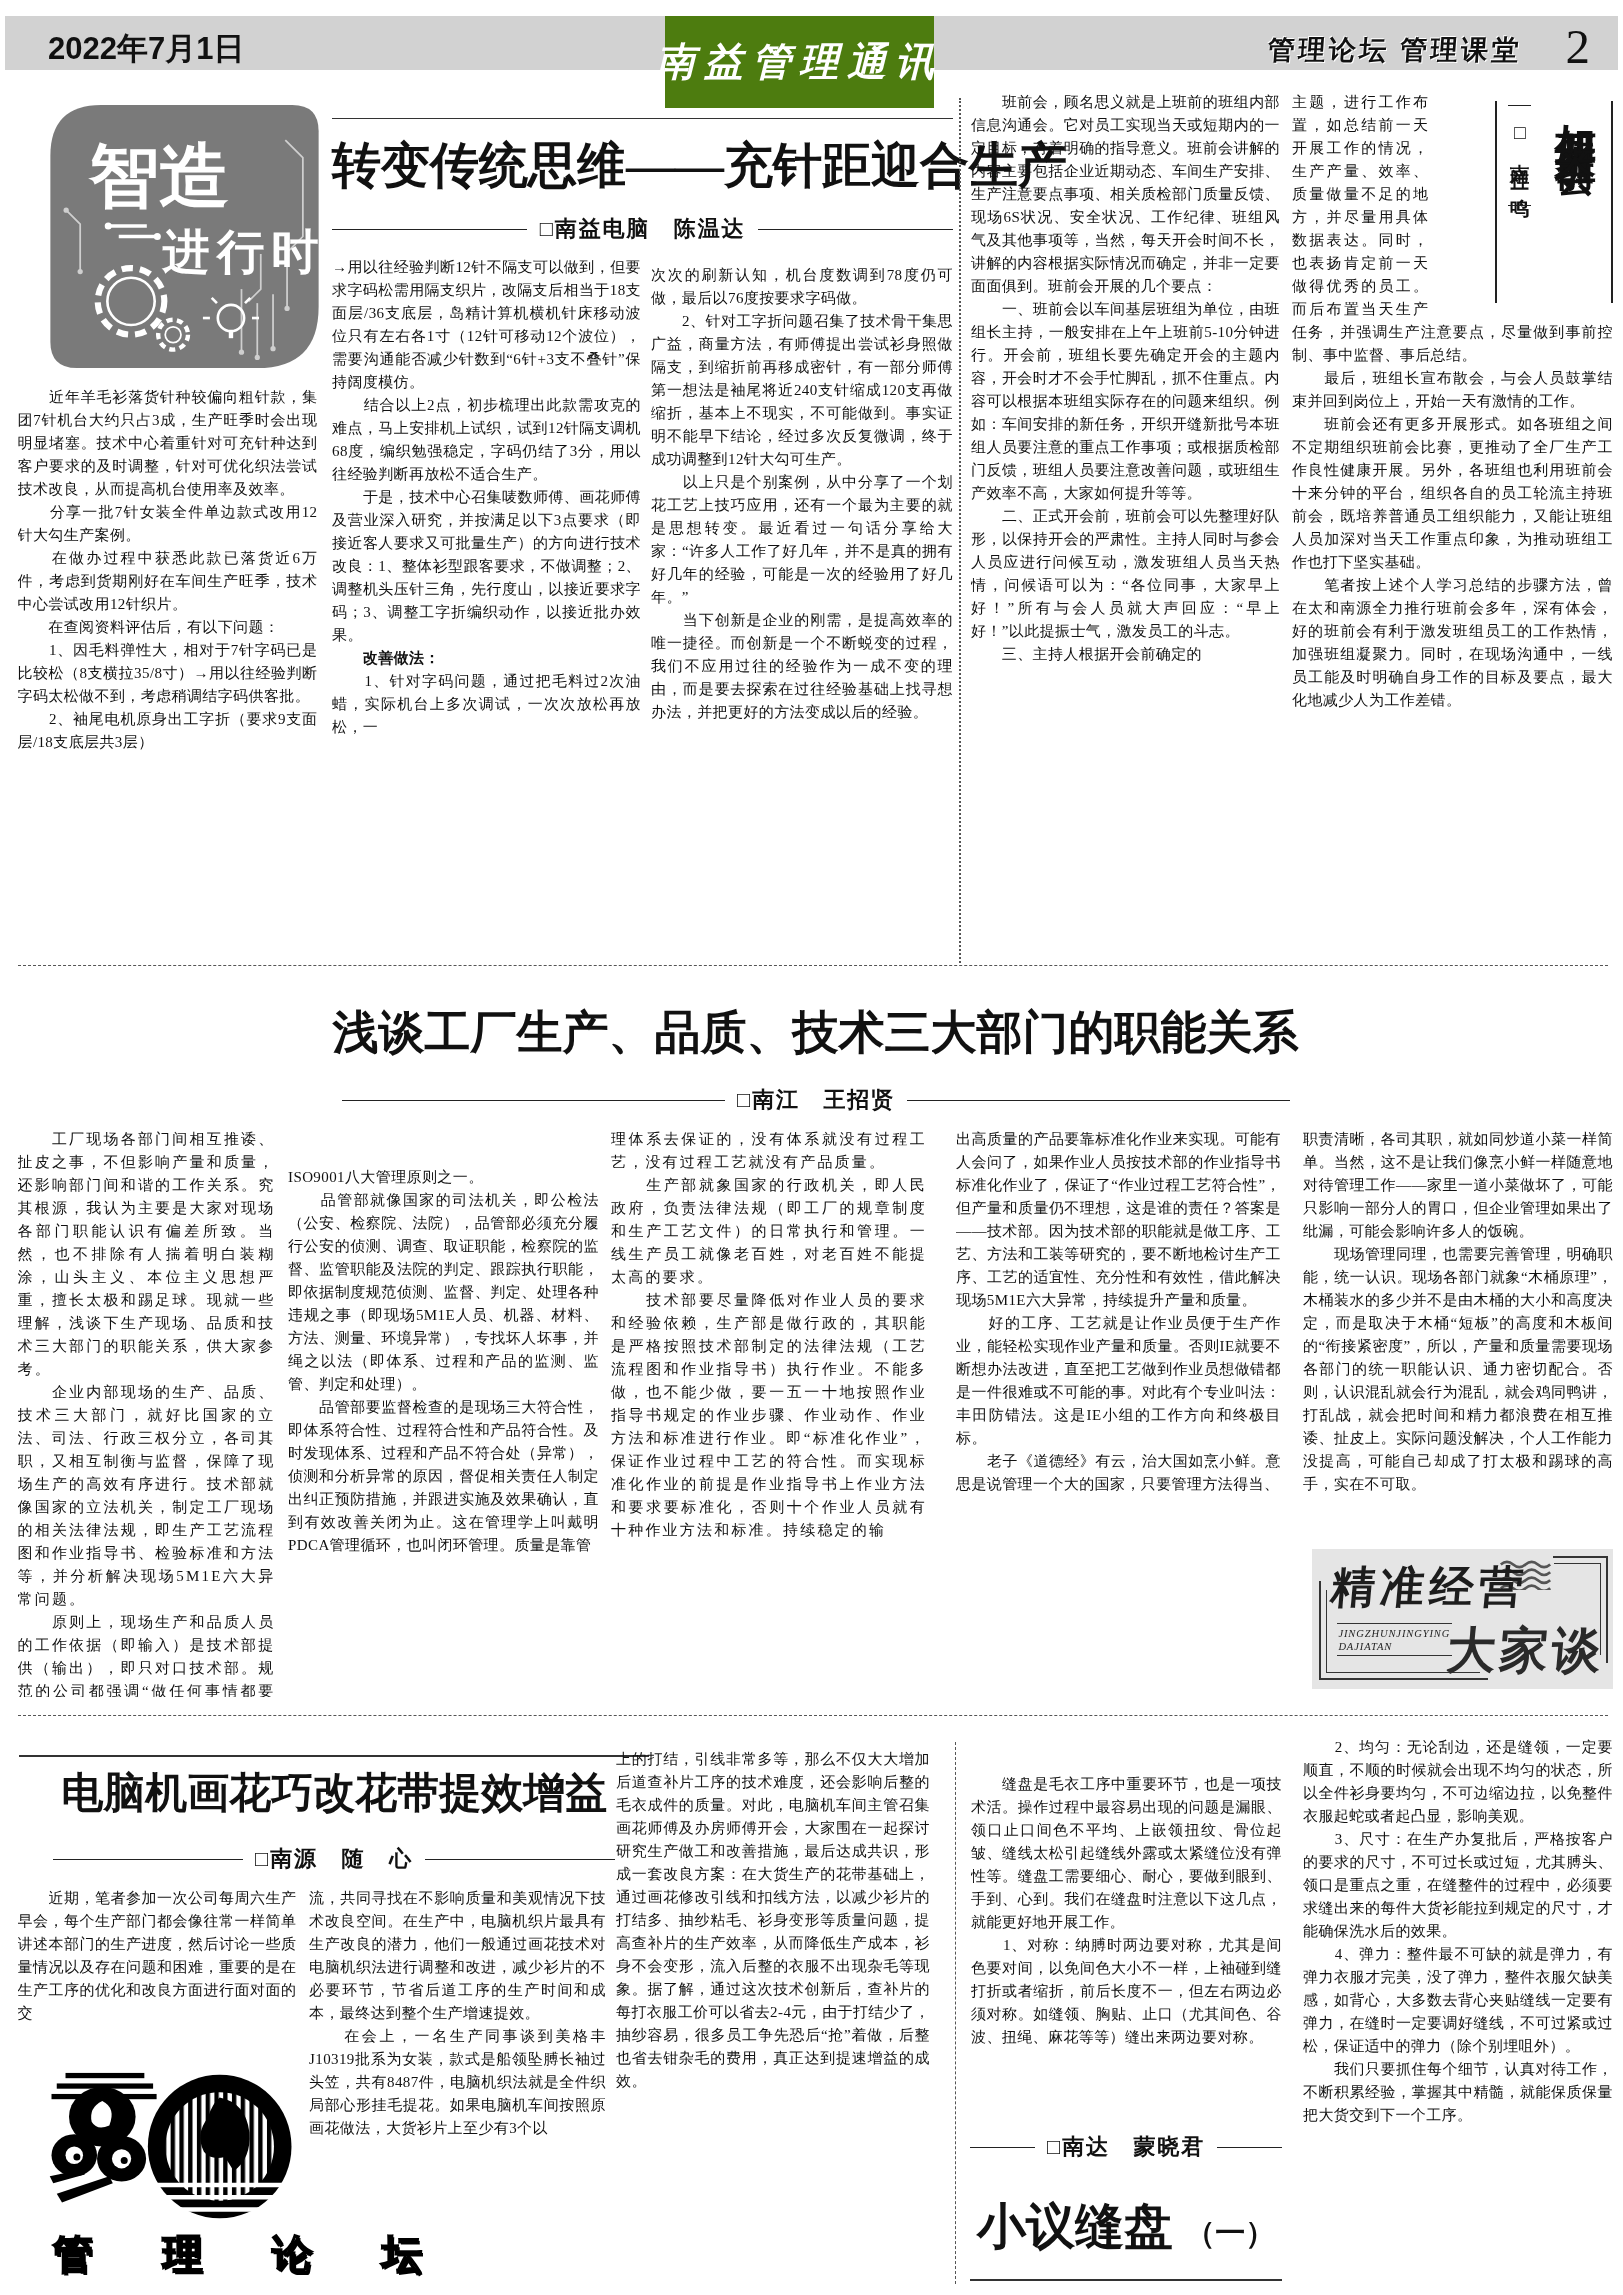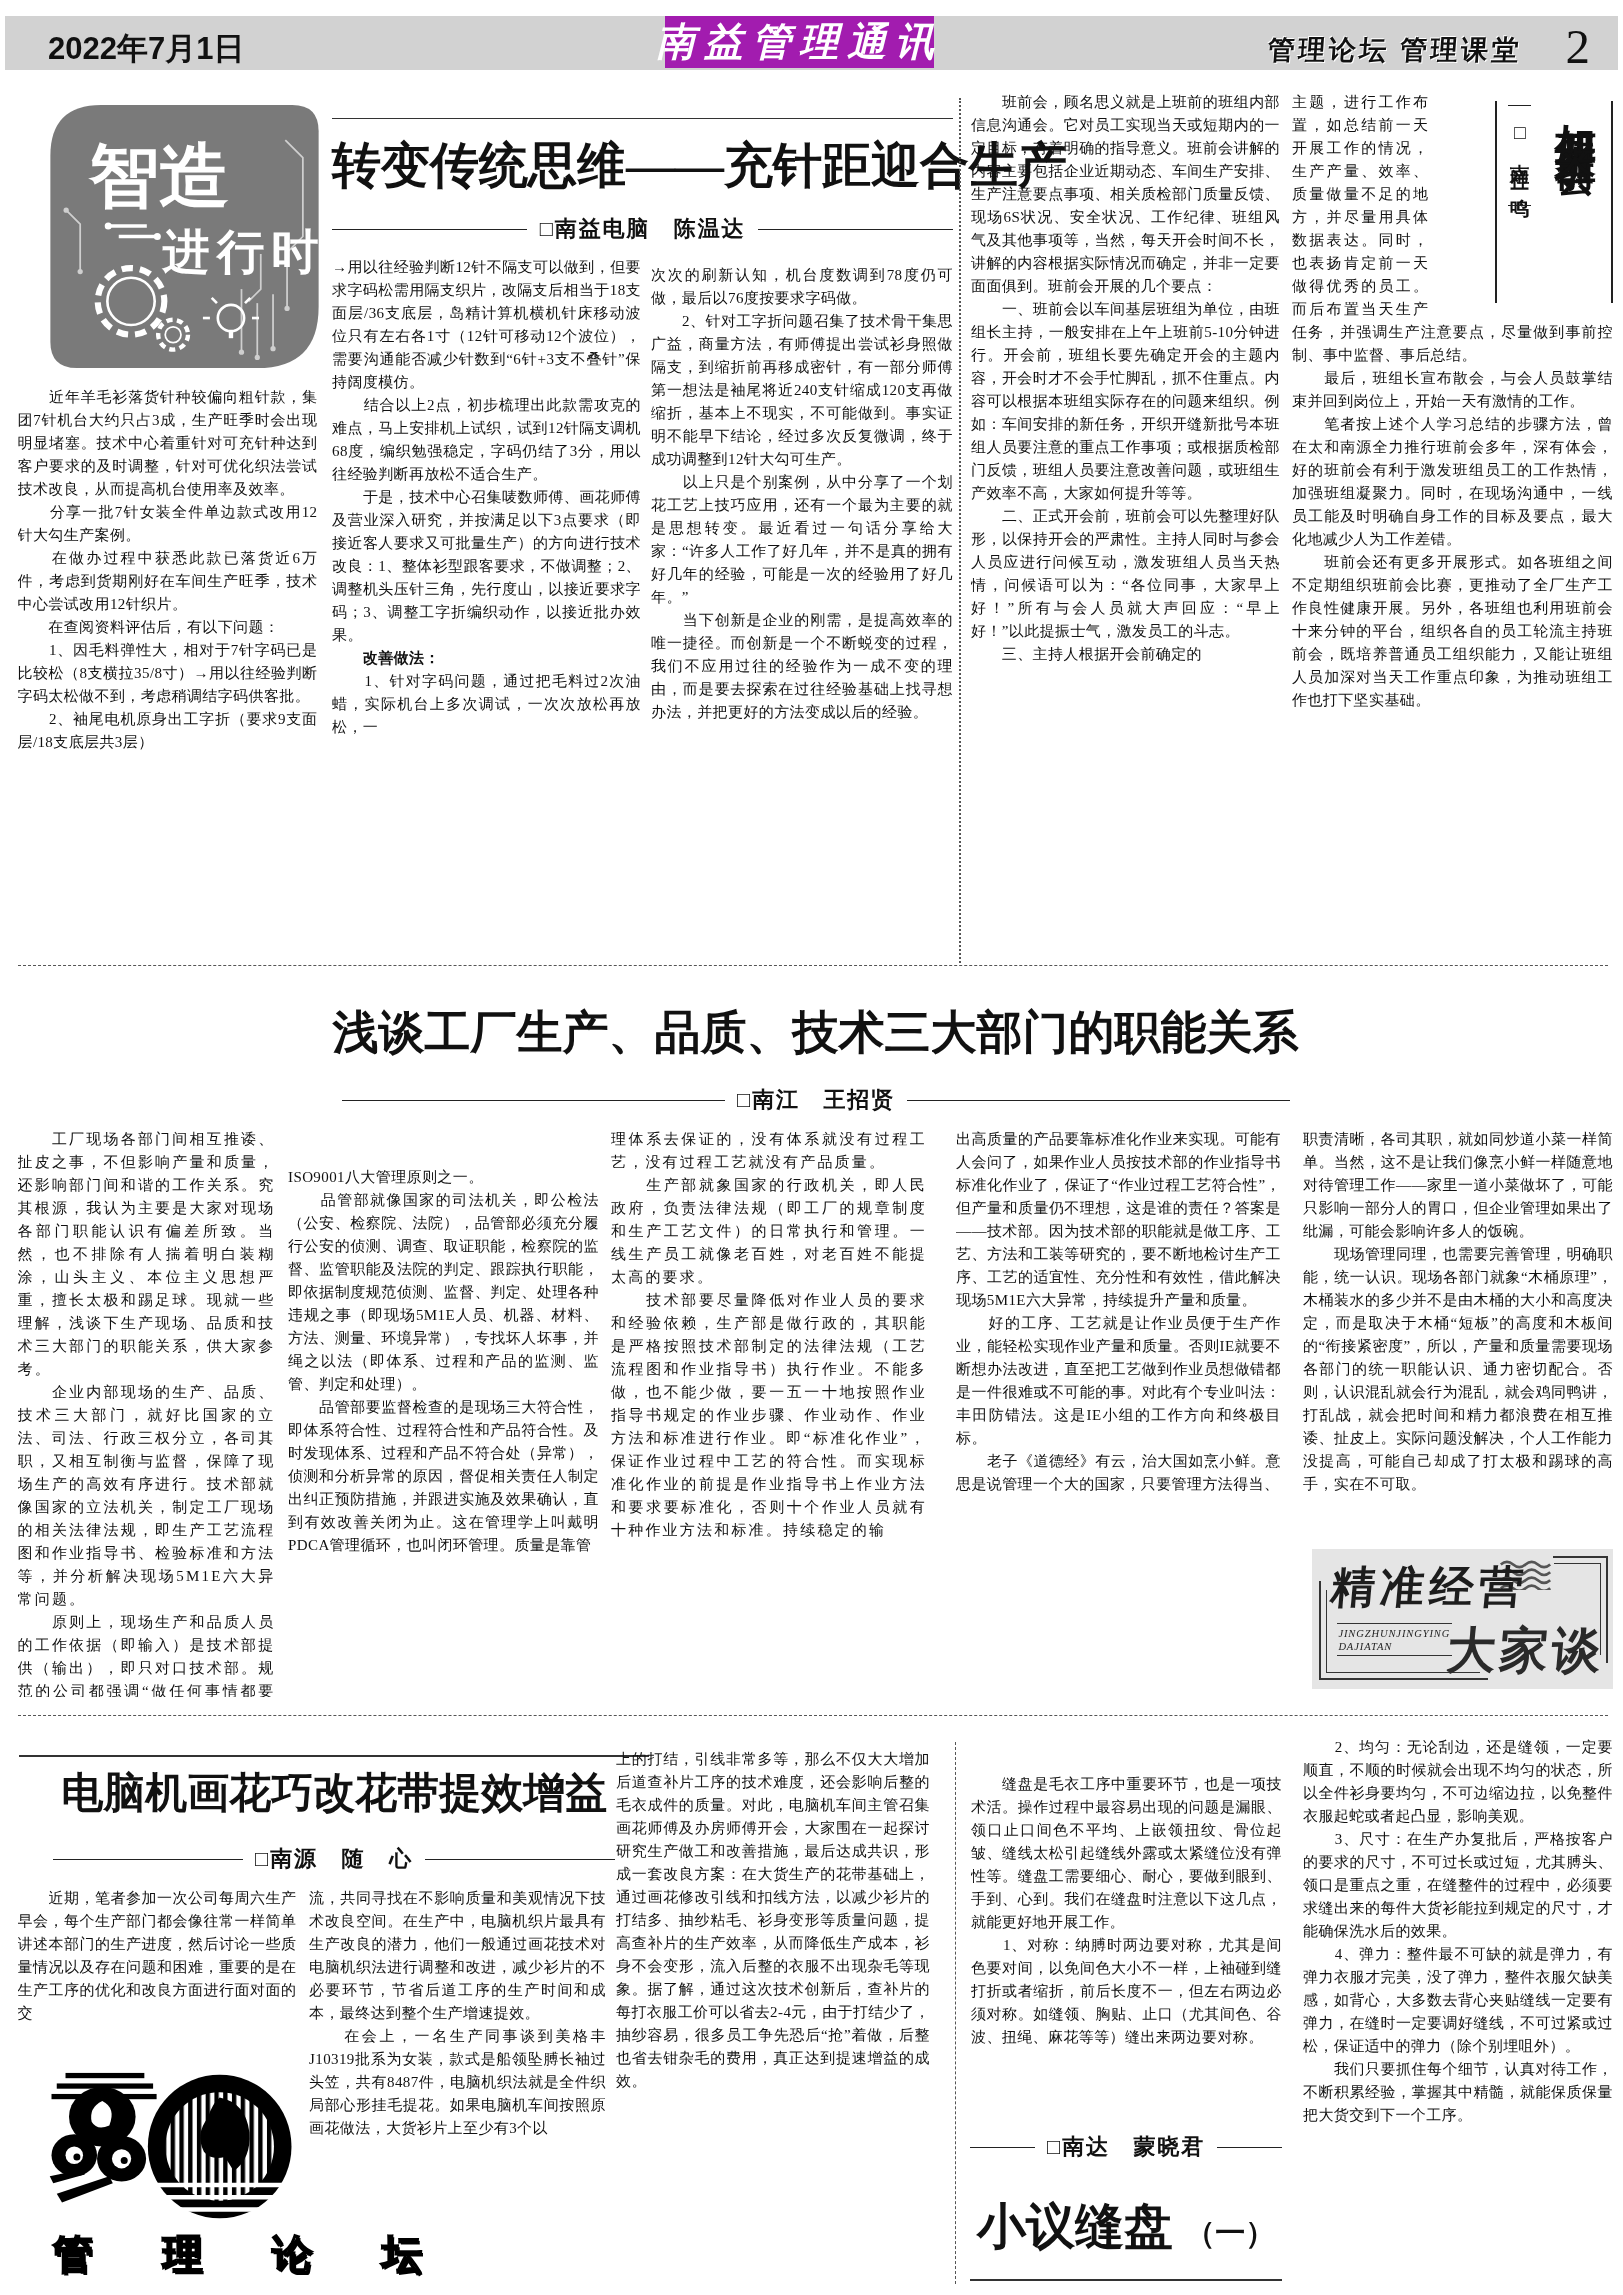--- a/index.html
+++ b/index.html
@@ -1,20 +1,20 @@
 <!DOCTYPE html>
 <html style="font-size:14px"><head>
 <meta charset="utf-8">
 <style>
   html,body{margin:0;padding:0;background:#ffffff;}
   #page{position:relative;width:1623px;height:2295px;background:#fff;overflow:hidden;
         font-family:"Liberation Serif","DejaVu Serif",serif;color:#111;}
   
   .hdr-strip{position:absolute;left:5.3px;top:16px;width:1613px;height:54px;background:#d2d2d2;}
-  .masthead-box{position:absolute;left:665px;top:16px;width:269px;height:52px;background:#a21caf;
+  .masthead-box{position:absolute;left:665px;top:16px;width:269px;height:92px;background:#4d7c0f;
     display:flex;align-items:center;justify-content:center;}
   .masthead{color:#fff;font-size:39px;font-weight:bold;letter-spacing:8.8px;font-style:italic;white-space:nowrap;}
   .hdr-date{position:absolute;left:48px;top:28px;font-size:31px;font-weight:bold;
     font-family:"Liberation Sans","DejaVu Sans",sans-serif;}
   .hdr-sections{position:absolute;right:101px;top:32px;font-size:27px;font-weight:bold;
     letter-spacing:3.5px;transform:skewX(-4deg);text-shadow:0.9px 0.9px 0 #fff,-0.9px -0.9px 0 #fff;white-space:nowrap;}
   .hdr-pagenum{position:absolute;right:33px;top:17.5px;font-size:49px;}
   
   .col{position:absolute;overflow:hidden;text-align:justify;}
   .col p{margin:0;font-size:15px;line-height:23px;letter-spacing:0.4px;}
@@ -153,22 +153,22 @@
         <span style="display:inline-block;width:16px;"></span>
         <span>一鸣</span>
         <span class="dash"></span>
       </div>
       <div class="a5-vtitle">如何开好班前会</div>
       <div class="a5-vrule"></div>
     </div>
     <div>
         <p>主题，进行工作布置，如总结前一天开展工作的情况，生产产量、效率、质量做量不足的地方，并尽量用具体数据表达。同时，也表扬肯定前一天做得优秀的员工。而后布置当天生产任务，并强调生产注意要点，尽量做到事前控制、事中监督、事后总结。</p>
         <p>　　最后，班组长宣布散会，与会人员鼓掌结束并回到岗位上，开始一天有激情的工作。</p>
+        <p>　　班前会还有更多开展形式。如各班组之间不定期组织班前会比赛，更推动了全厂生产工作良性健康开展。另外，各班组也利用班前会十来分钟的平台，组织各自的员工轮流主持班前会，既培养普通员工组织能力，又能让班组人员加深对当天工作重点印象，为推动班组工作也打下坚实基础。</p>
         <p>　　笔者按上述个人学习总结的步骤方法，曾在太和南源全力推行班前会多年，深有体会，好的班前会有利于激发班组员工的工作热情，加强班组凝聚力。同时，在现场沟通中，一线员工能及时明确自身工作的目标及要点，最大化地减少人为工作差错。</p>
-        <p>　　班前会还有更多开展形式。如各班组之间不定期组织班前会比赛，更推动了全厂生产工作良性健康开展。另外，各班组也利用班前会十来分钟的平台，组织各自的员工轮流主持班前会，既培养普通员工组织能力，又能让班组人员加深对当天工作重点印象，为推动班组工作也打下坚实基础。</p>
       </div>
   </div>
 
   <div class="dash-h" style="left:17.5px;top:965px;width:1590px;"></div>
 
   <div class="htitle" style="left:298px;top:1002px;width:1035px;font-size:46px;text-align:center;">浅谈工厂生产、品质、技术三大部门的职能关系</div>
   <div class="authrow" style="left:342px;top:1085px;width:948px;">
     <div class="rule"></div>
     <span class="aname">□南江　王招贤</span>
     <div class="rule"></div>

